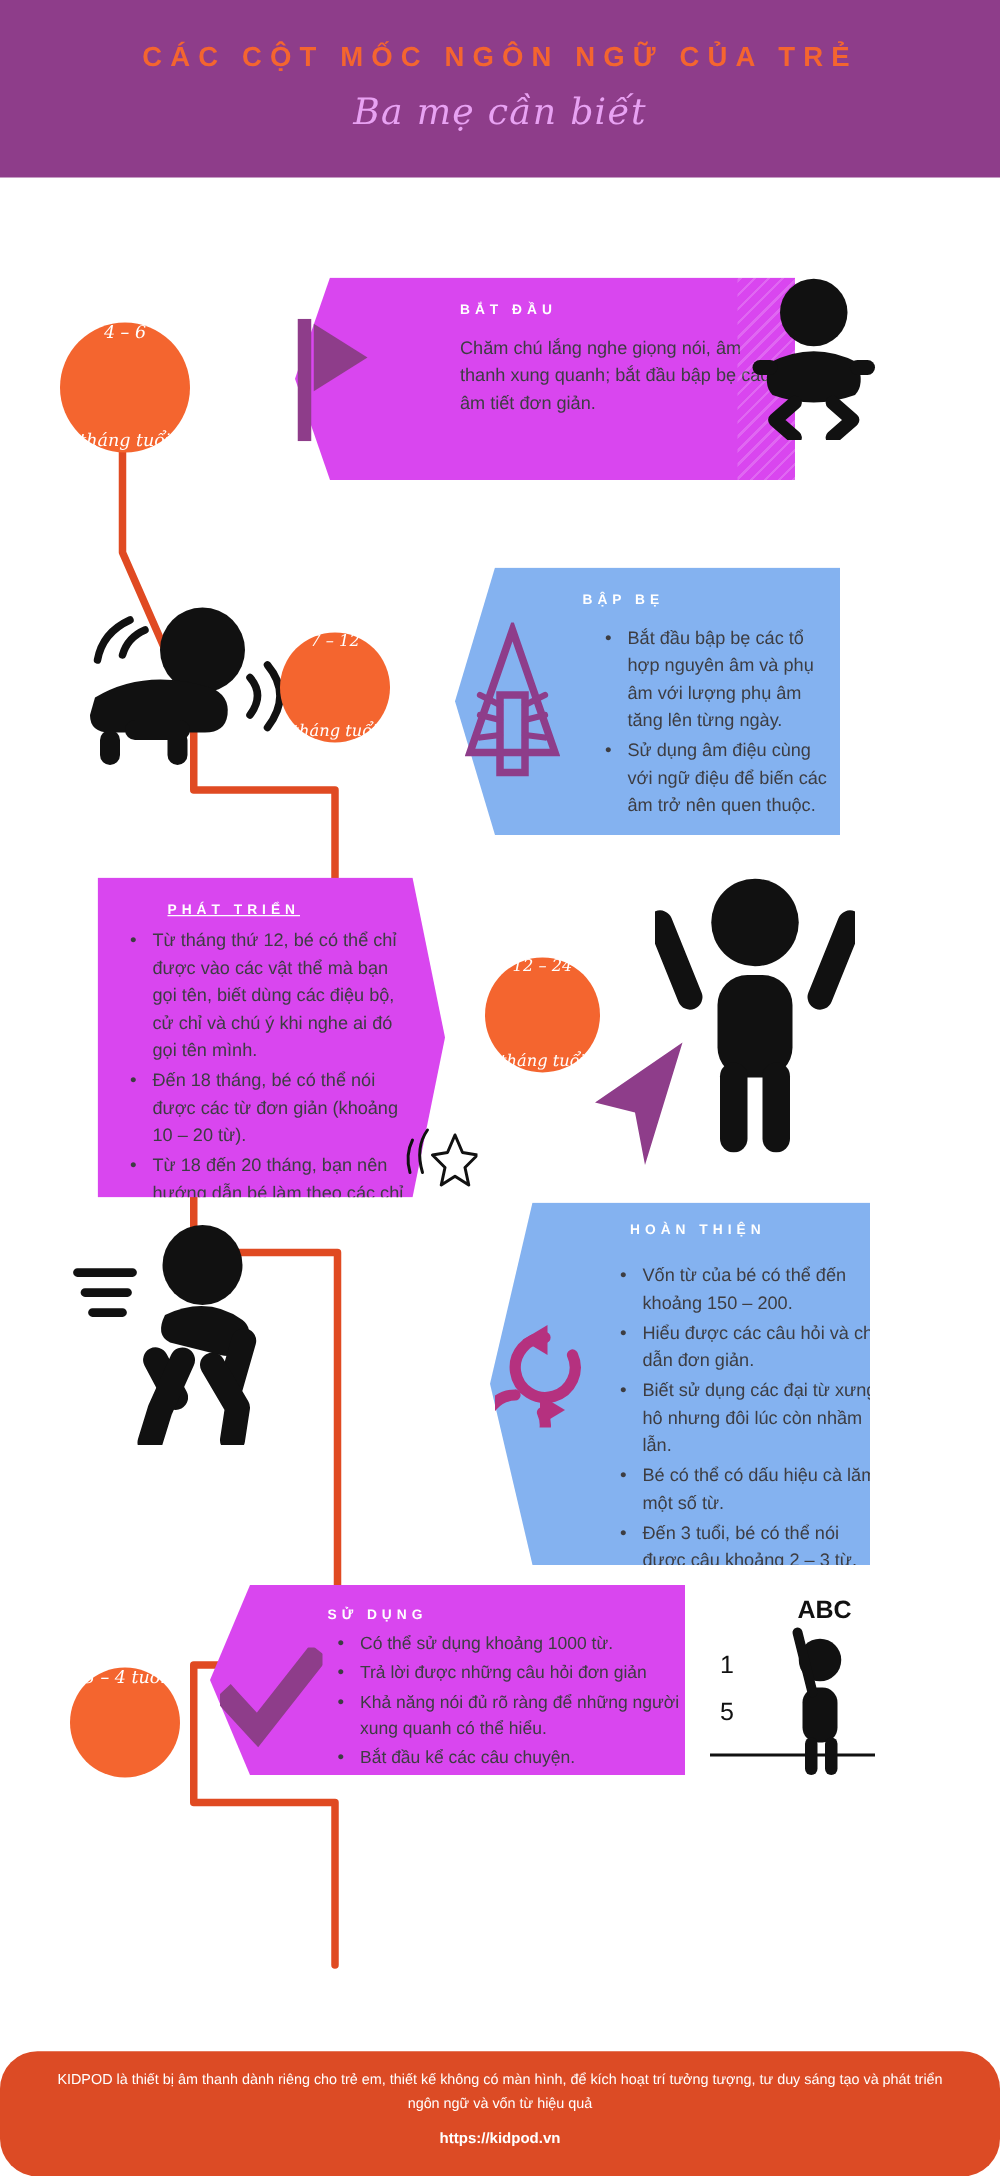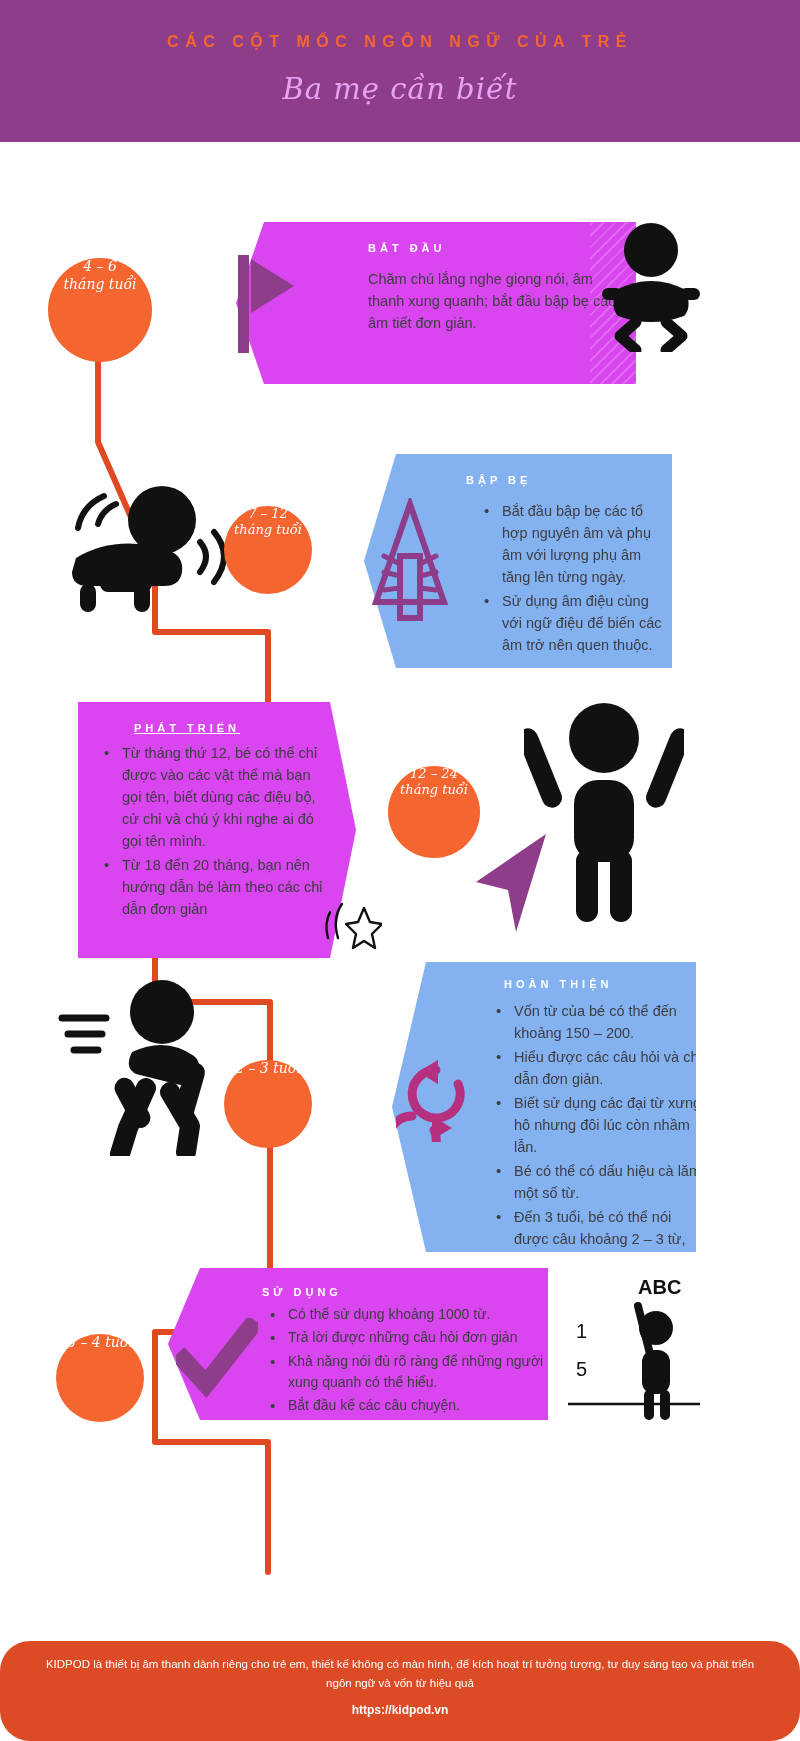--- a/index.html
+++ b/index.html
@@ -23,21 +23,21 @@
     left: 0; top: 0;
     width: 800px; height: 142px;
     background: #8e3d8a;
   }
   .header-title {
     position: absolute;
     left: 0; top: 33px;
     width: 800px;
     text-align: center;
     color: #f4652f;
-    font-size: 16px;
+    font-size: 22px;
     font-weight: bold;
     letter-spacing: 6.5px;
     white-space: nowrap;
   }
   .header-sub {
     position: absolute;
     left: 0; top: 72px;
     width: 800px;
     text-align: center;
     color: #f0abfc;
@@ -58,21 +58,21 @@
 
   
   .badge {
     position: absolute;
     border-radius: 50%;
     background: #f4652f;
     color: #ffffff;
     display: flex;
     flex-direction: column;
     align-items: center;
-    justify-content: flex-start;
+    justify-content: space-between;
     text-align: center;
     font-family: "DejaVu Serif", serif;
     font-style: italic;
     line-height: 1.25;
     z-index: 6;
   }
   .badge .b-line { display: block; white-space: nowrap; }
 
   
   .box {
@@ -238,20 +238,21 @@
     <span class="b-line">tháng tuổi</span>
   </div>
 
   <div class="box orange" style="left:78px; top:702px; width:278px; height:256px;
               clip-path: polygon(0 0, calc(100% - 26px) 0, 100% 50%, calc(100% - 26px) 100%, 0 100%);
               padding-right:46px;">
     <div class="box-title" style="margin-left:34px; margin-bottom:8px;text-decoration:underline;">PHÁT TRIỂN</div>
     <div class="box-body" style="width:226px;">
       <ul>
         <li>Từ tháng thứ 12, bé có thể chỉ được vào các vật thể mà bạn gọi tên, biết dùng các điệu bộ, cử chỉ và chú ý khi nghe ai đó gọi tên mình.</li>
+        <li>Đến 18 tháng, bé có thể nói được các từ đơn giản (khoảng 10 – 20 từ).</li>
         <li>Từ 18 đến 20 tháng, bạn nên hướng dẫn bé làm theo các chỉ dẫn đơn giản</li>
       </ul>
     </div>
   </div>
 
   <svg class="ill" style="left:320px; top:896px; width:62px; height:56px;" viewBox="0 0 62 56">
     <path d="M44 12 L50 26 L62 28 L52 38 L55 52 L44 45 L33 52 L36 38 L26 28 L38 26 Z" fill="#ffffff" stroke="#111111" stroke-width="2.4" stroke-linejoin="round"></path>
     <path d="M22 8 q-10 14 -4 34" stroke="#111111" stroke-width="2.4" fill="none" stroke-linecap="round"></path>
     <path d="M10 16 q-6 12 -2 26" stroke="#111111" stroke-width="2.4" fill="none" stroke-linecap="round"></path>
   </svg>
@@ -262,28 +263,25 @@
 
   <svg class="ill" style="left:524px; top:700px; width:160px; height:222px;" viewBox="0 0 160 222">
     <circle cx="80" cy="38" r="35" fill="#111111"></circle>
     <rect x="50" y="80" width="60" height="82" rx="24" fill="#111111"></rect>
     <rect x="6" y="26" width="20" height="84" rx="10" fill="#111111" transform="rotate(-22 16 68)"></rect>
     <rect x="134" y="26" width="20" height="84" rx="10" fill="#111111" transform="rotate(22 144 68)"></rect>
     <rect x="52" y="150" width="22" height="72" rx="11" fill="#111111"></rect>
     <rect x="86" y="150" width="22" height="72" rx="11" fill="#111111"></rect>
   </svg>
 
-  <div class="badge" style="left:224px; top:1060px; width:88px; height:88px; font-size:14px;">
-    <span class="b-line">2 – 3 tuổi</span>
-  </div>
 
   <div class="box blue" style="left:392px; top:962px; width:304px; height:290px;
               clip-path: polygon(34px 0, 100% 0, 100% 100%, 34px 100%, 0 50%);
               padding-left:66px; padding-top:16px;">
-    <div class="box-title" style="margin-left:46px; margin-bottom:10px;">HOÀN THIỆN</div>
+    <div class="box-title" style="margin-left:46px; margin-bottom:20px;">HOÀN THIỆN</div>
     <div class="box-body" style="margin-left:34px; width:212px;">
       <ul>
         <li>Vốn từ của bé có thể đến khoảng 150 – 200.</li>
         <li>Hiểu được các câu hỏi và chỉ dẫn đơn giản.</li>
         <li>Biết sử dụng các đại từ xưng hô nhưng đôi lúc còn nhầm lẫn.</li>
         <li>Bé có thể có dấu hiệu cà lăm một số từ.</li>
         <li>Đến 3 tuổi, bé có thể nói được câu khoảng 2 – 3 từ, những người quanh bé có thể hiểu đến 75% ý nghĩa của câu</li>
       </ul>
     </div>
   </div>

